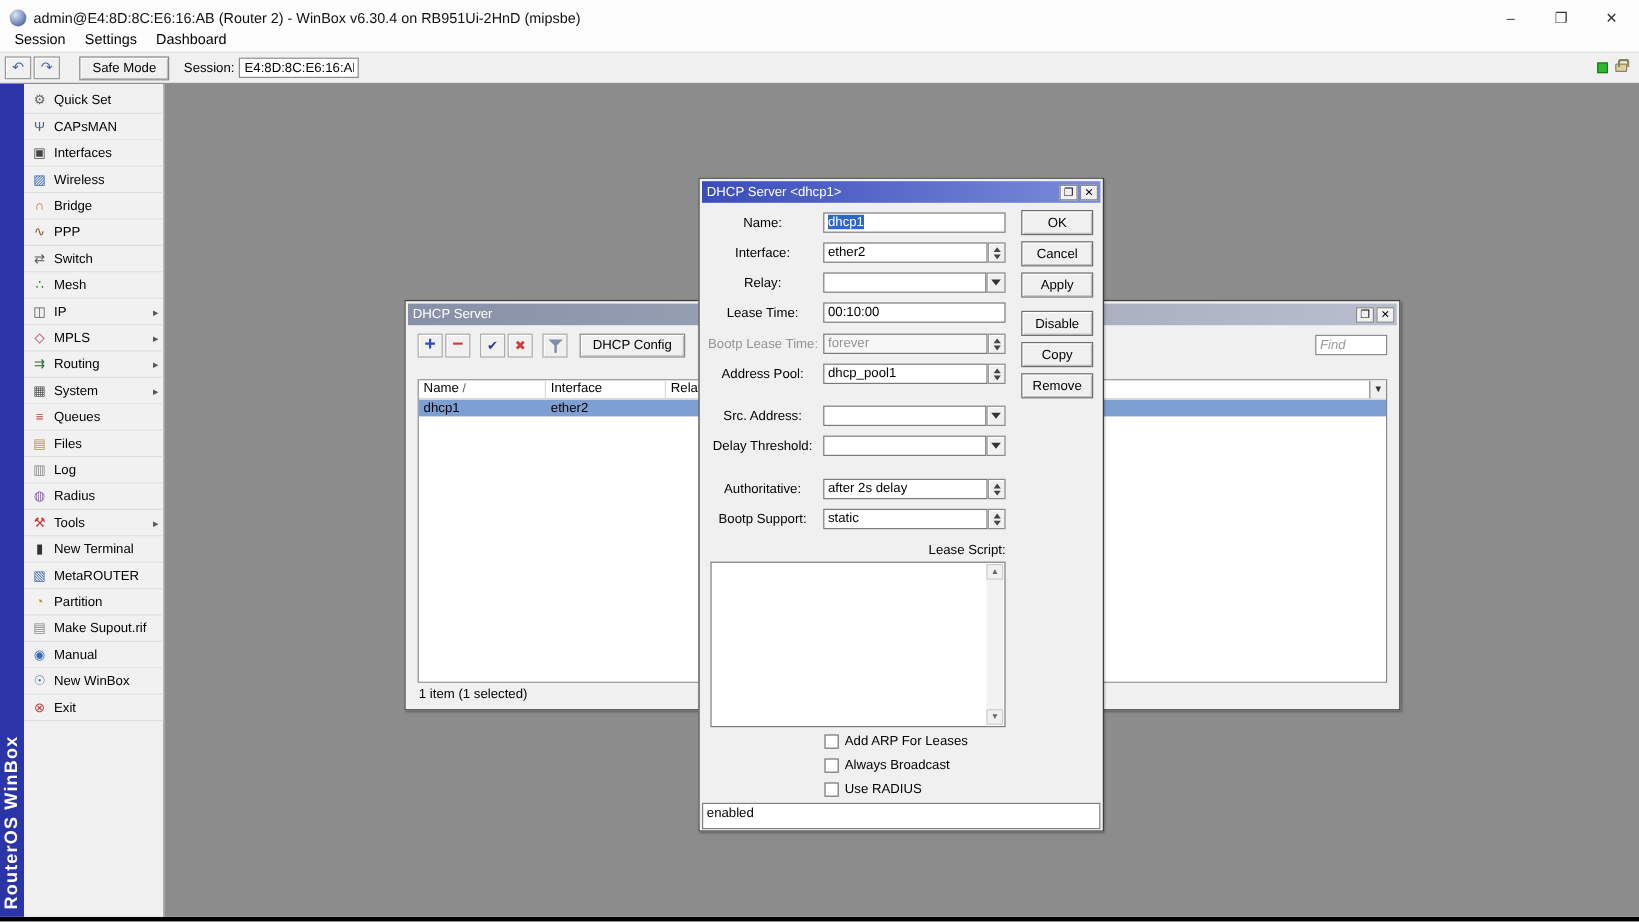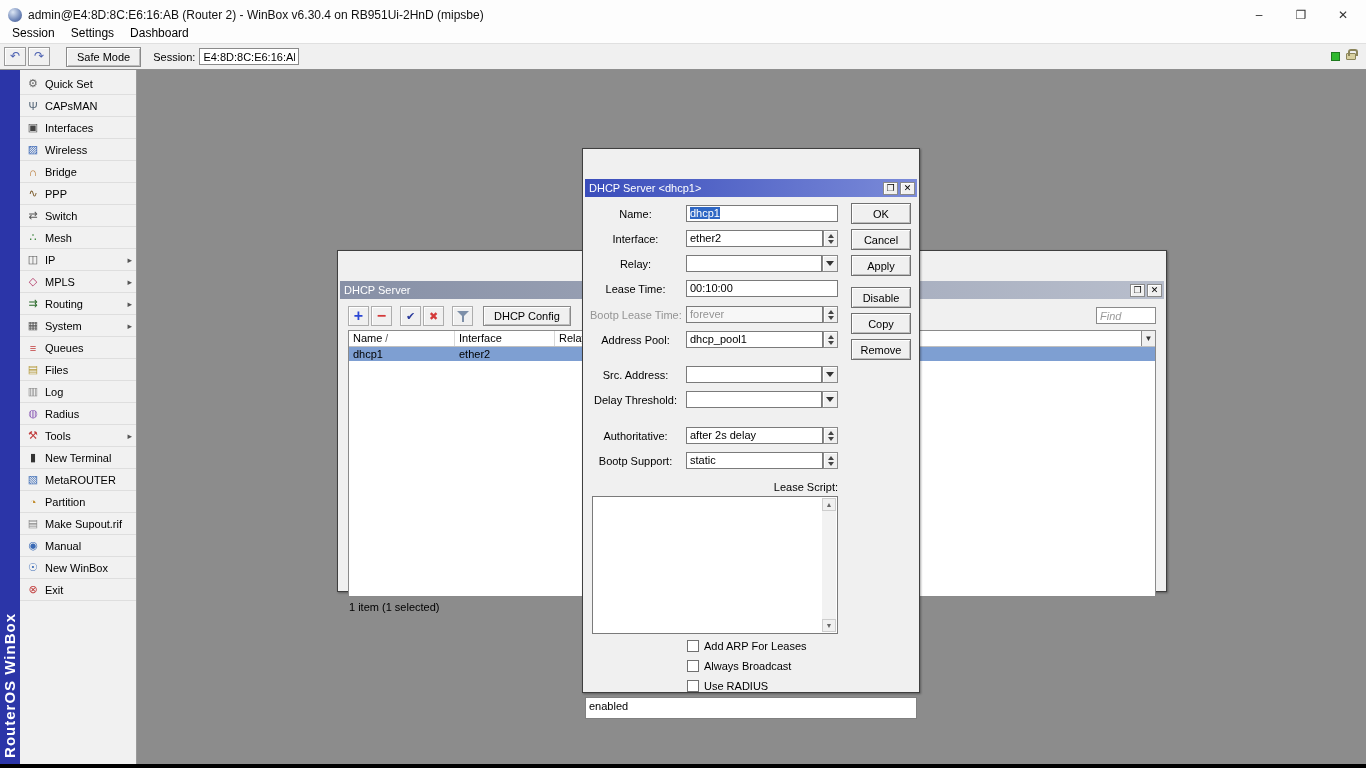--- a/index.html
+++ b/index.html
@@ -34,21 +34,21 @@
   .sbi { display:flex; align-items:center; height:22px; padding:0 4px 0 5px; border-bottom:1px solid #dedede; background:#f1f1f1; }
   .ico { width:16px; font-size:11px; text-align:center; margin-right:4px; flex:none; }
   .lbl { flex:1; white-space:nowrap; overflow:hidden; }
   .arr { color:#555; font-size:9px; flex:none; }
 
   .workspace { flex:1; background:#8c8c8c; position:relative; overflow:hidden; }
   .blackbar { height:4px; background:#000; }
 
   
   .winframe { position:absolute; background:#f0f0f0; border:1px solid #3f3f3f; padding:2px; box-shadow:1px 1px 2px rgba(0,0,0,.35); }
-  .wt { height:18px; display:flex; align-items:center; padding:0 2px 0 4px; color:#fff; font-size:11px;margin-top:28px; }
+  .wt { height:18px; display:flex; align-items:center; padding:0 2px 0 4px; color:#fff; font-size:11px; }
   .wt.inactive { background:linear-gradient(to right,#8790a6,#b8becc); }
   .wt.active { background:linear-gradient(to right,#3a4dbb,#7b8bd9); }
   .wt-text { flex:1; white-space:nowrap; overflow:hidden; }
   .wbtn { width:15px; height:13px; margin-left:2px; background:#f0f0f0; border:1px solid #8a8a8a; box-shadow:inset 1px 1px 0 #fff; color:#000; font-size:9px; line-height:11px; text-align:center; flex:none; }
 
   
   .dhcp-win { left:200px; top:180px; width:830px; height:342px; }
   .wcontent { height:calc(100% - 18px); display:flex; flex-direction:column; padding:2px 8px 0; }
   .tabs { display:flex; margin-top:2px; border-bottom:1px solid #8a8a8a; padding-left:0; }
   .tab { padding:3px 9px 3px; margin-right:2px; border:1px solid #8a8a8a; border-bottom:none; border-radius:3px 3px 0 0; background:#e6e6e6; font-size:11px; }
@@ -59,21 +59,21 @@
   .g-rem { color:#d43a3a; font-size:16px; font-weight:bold; line-height:14px; }
   .g-en  { color:#2a3a9c; font-size:11px; }
   .g-dis { color:#d43a3a; font-size:11px; }
   .gap { margin-left:6px; }
   .funnel { position:relative; width:12px; height:11px; }
   .funnel::before { content:""; position:absolute; left:0; top:0; border-left:6px solid transparent; border-right:6px solid transparent; border-top:6px solid #7d8fa8; }
   .funnel::after { content:""; position:absolute; left:5px; top:5px; width:2px; height:6px; background:#7d8fa8; }
   .cfgbtn { margin-left:8px; height:20px; padding:0 10px; background:#f0f0f0; border:1px solid #8a8a8a; box-shadow:inset 1px 1px 0 #fff, inset -1px -1px 0 #bdbdbd; font-family:"Liberation Sans",sans-serif; font-size:11px; }
   .findbox { position:absolute; right:0; top:2px; width:60px; height:17px; border:1px solid #8a8a8a; background:#fff; font-family:"Liberation Sans",sans-serif; font-size:11px; font-style:italic; padding:0 3px; }
   .findbox::placeholder { color:#9a9a9a; font-style:italic; }
-  .listwrap { flex:1; display:flex; flex-direction:column; margin-top:3px; border:1px solid #8a8a8a; background:#fff; overflow:hidden; }
+  .listwrap { flex:1; display:flex; flex-direction:column; margin-top:17px; border:1px solid #8a8a8a; background:#fff; overflow:hidden; }
   .lhdr { position:relative; display:flex; background:#fff; border-bottom:1px solid #c0c0c0; height:16px; flex:none; }
   .hc { padding:1px 4px; border-right:1px solid #d8d8d8; white-space:nowrap; overflow:hidden; }
   .hc-f { flex:1; border-right:none; }
   .sort { color:#555; margin-left:3px; font-size:10px; }
   .hdd { position:absolute; right:0; top:0; width:14px; height:15px; background:#f0f0f0; border-left:1px solid #8a8a8a; text-align:center; font-size:8px; line-height:15px; color:#333; }
   .lrows { flex:1; background:#fff; overflow:hidden; }
   .lrow { display:flex; height:14px; align-items:center; }
   .lrow.selected { background:#7e9fd2; }
   .lc { padding:0 4px; white-space:nowrap; overflow:hidden; }
   .lc-f { flex:1; }

